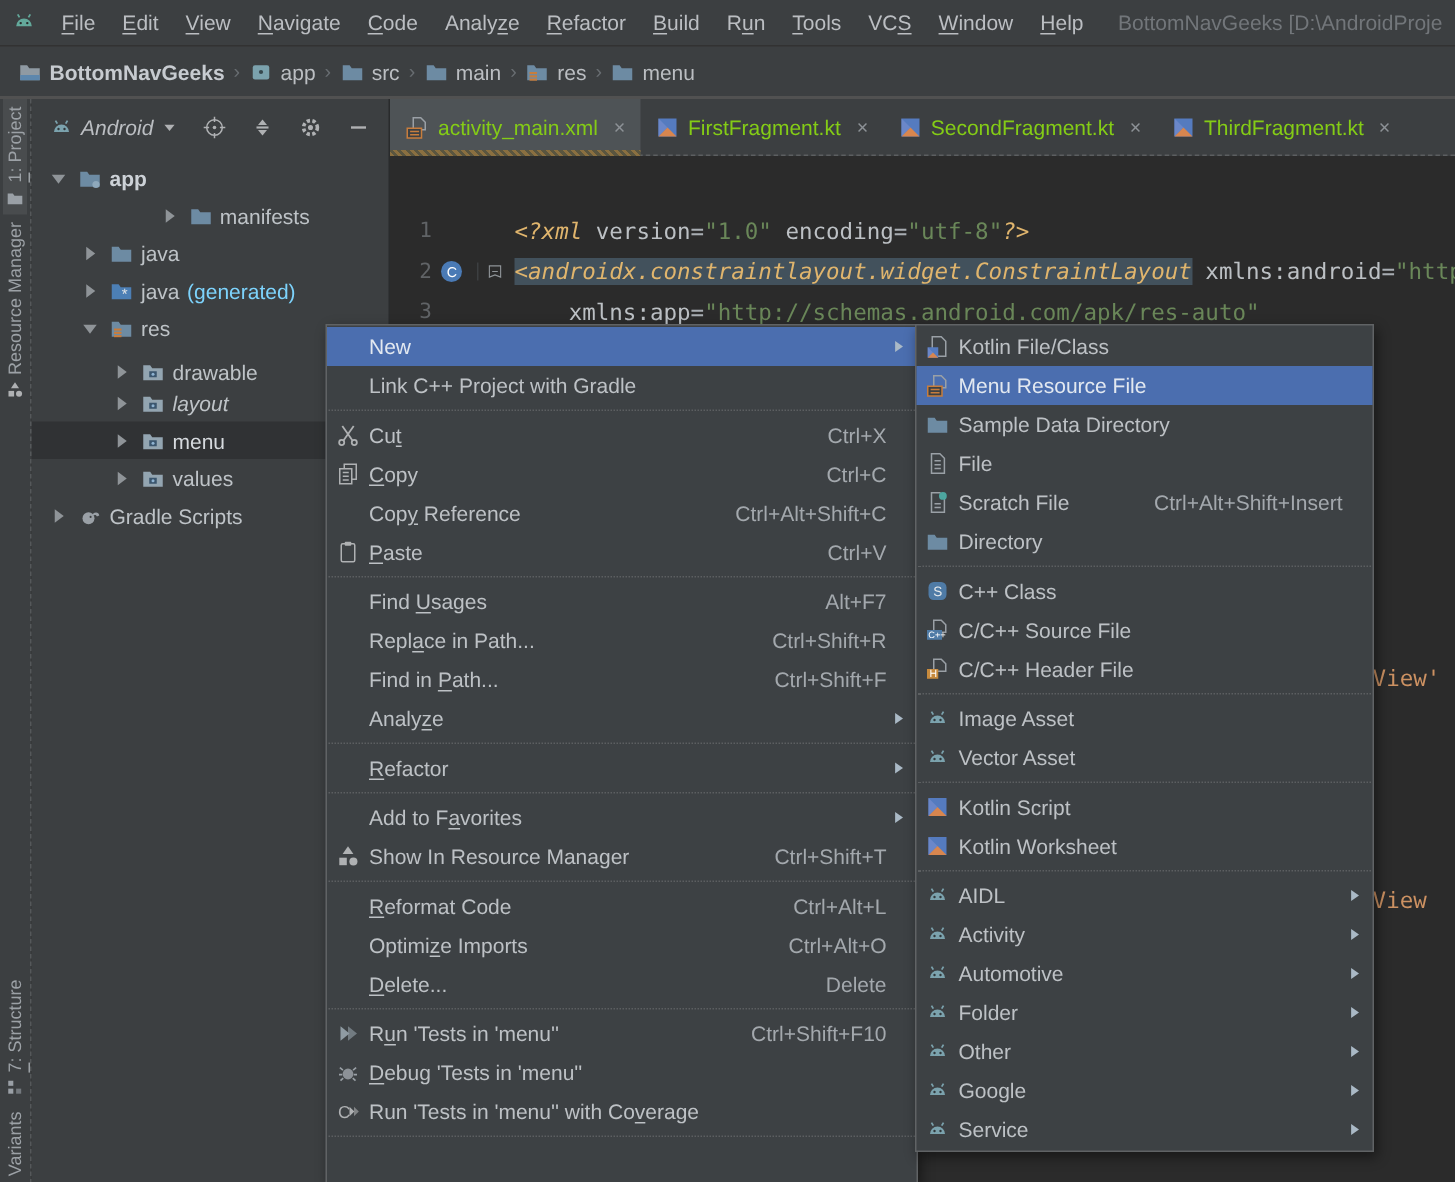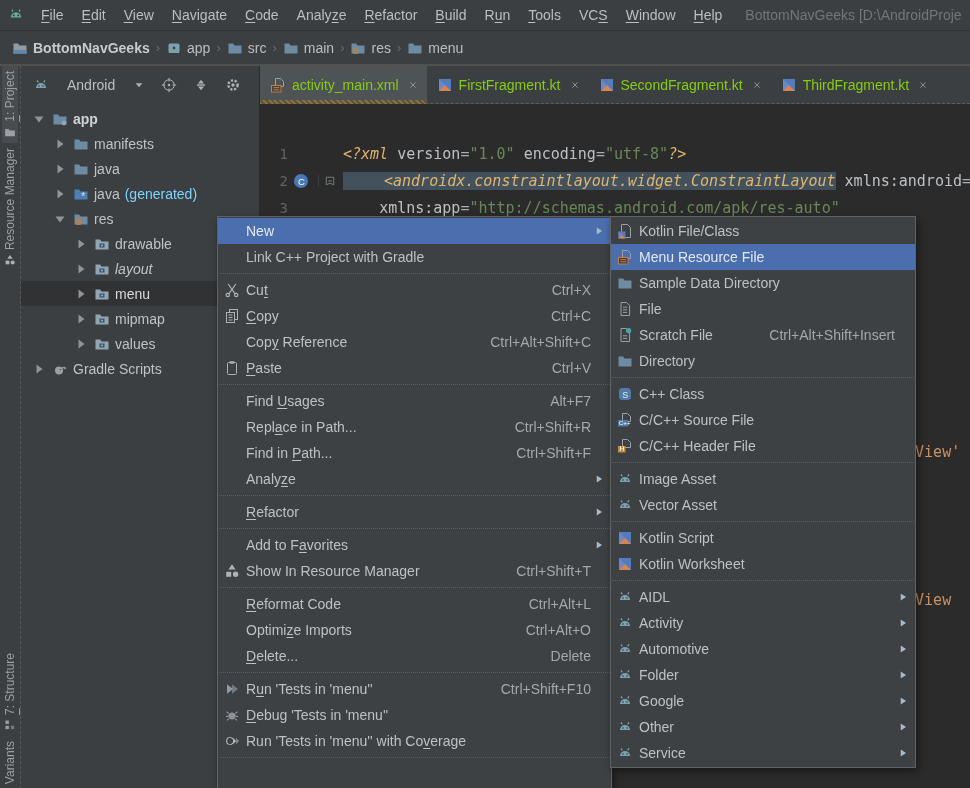--- a/index.html
+++ b/index.html
@@ -32,21 +32,21 @@
   #twbar{width:20px;background:#3c3f41;border-right:1px dashed #55585a;
          display:flex;flex-direction:column;align-items:center;position:relative;}
   .twbtn{display:flex;flex-direction:column;align-items:center;gap:4px;padding:5px 1px;cursor:default;}
   .twbtn.active{background:#494c4e;}
   .vlabel{writing-mode:vertical-rl;transform:rotate(180deg);font-size:12px;color:#9ca1a6;white-space:nowrap;}
   #tw-bottom{position:absolute;bottom:0;left:0;width:100%;display:flex;flex-direction:column;align-items:center;}
 
   
   #projpanel{width:238px;background:#3c3f41;display:flex;flex-direction:column;border-right:1px solid #292b2c;}
   #panelhdr{height:37px;display:flex;align-items:center;padding:0 6px 0 12px;gap:4px;flex:0 0 37px;}
-  #panelhdr .view{display:flex;align-items:center;gap:18px;margin-right:8px;}
+  #panelhdr .view{display:flex;align-items:center;gap:5px;margin-right:8px;font-style:italic;}
   #panelhdr .hbtn{width:24px;height:24px;display:flex;align-items:center;justify-content:center;border-radius:3px;}
   #tree{flex:1;padding-top:3px;overflow:hidden;}
   .trow{height:25px;display:flex;align-items:center;gap:5px;white-space:nowrap;}
   .trow.selected{background:#303234;}
   .trow .lbl{color:#bec3c7;}
   .trow.selected .lbl{color:#d6dade;}
   .trow.bold .lbl{font-weight:bold;color:#cdd2d7;}
   .trow .suffix{color:#7dd3fc;}
   .chev{width:16px;flex:0 0 16px;display:inline-flex;justify-content:center;}
 
@@ -61,21 +61,21 @@
         background:repeating-linear-gradient(45deg,#8a6f40 0 2px,#5a553f 2px 4px);}
   .tab .x{color:#8d9297;font-size:13px;margin-left:2px;}
   #codearea{flex:1;position:relative;font-family:"DejaVu Sans Mono",monospace;font-size:15px;}
   .cline{position:absolute;left:0;height:27px;display:flex;align-items:center;white-space:pre;}
   .g-num{width:28px;text-align:right;color:#606366;font-size:14px;flex:0 0 28px;}
   .g-ico{width:26px;display:flex;justify-content:center;flex:0 0 26px;}
   .g-fold{width:22px;flex:0 0 22px;border-left:1px solid #3c3f41;margin-left:4px;display:flex;align-items:center;justify-content:center;color:#8f9498;}
   .code{padding-left:2px;}
   .tk-tag{color:#e0b56d;font-style:italic;} .tk-attr{color:#bcc0c4;} .tk-eq{color:#a8adb2;}
   .tk-str{color:#6a8759;} .tk-plain{color:#a9b7c6;}
-  .tk-sel{background:#42515c;padding-left:41px;}
+  .tk-sel{background:#42515c;}
   .frag{position:absolute;color:#cc9162;font-family:"DejaVu Sans Mono",monospace;font-size:15px;}
 
   
   .popup{position:absolute;background:#3d4144;border:1px solid #606365;z-index:20;
          box-shadow:2px 3px 8px rgba(0,0,0,.45);padding:1px 0;}
   #ctxmenu{left:217px;top:216px;width:393px;}
   #submenu{left:610px;top:216px;width:304px;}
   .mrow{height:26px;display:flex;align-items:center;padding:0 6px 0 6px;cursor:default;}
   .mrow .mi-ico{width:22px;flex:0 0 22px;display:flex;justify-content:flex-start;}
   .mrow .mi-lbl{color:#bdc1c5;white-space:nowrap;}
@@ -290,21 +290,21 @@
             </svg>
           </span>
           <span class="ic">
             <svg viewBox="0 0 16 16">
               <path d="M1.5 3.5h4.6l1.4 2h7v8h-13z" fill="#6d8ba3"></path>
               <circle cx="12" cy="12" r="2.4" fill="#8ea8bb"></circle>
             </svg>
           </span>
           <span class="lbl">app</span>
         </div>
-        <div class="trow" style="padding-left: 31px;">
+        <div class="trow" style="padding-left: 31px; justify-content: center;">
           <span class="chev ic">
             <svg viewBox="0 0 16 16">
               <path d="M5.5 3.5l6 4.5-6 4.5z" fill="#8f9498"></path>
             </svg>
           </span>
           <span class="ic">
             <svg viewBox="0 0 16 16">
               <path d="M1.5 3.5h4.6l1.4 2h7v8h-13z" fill="#6d8ba3"></path>
             </svg>
           </span>
@@ -347,21 +347,21 @@
           <span class="ic">
             <svg viewBox="0 0 16 16">
               <path d="M1.5 3.5h4.6l1.4 2h7v8h-13z" fill="#6d8ba3"></path>
               <rect x="3" y="8" width="5" height="1.4" fill="#c77d3d"></rect>
               <rect x="3" y="10.2" width="5" height="1.4" fill="#c77d3d"></rect>
               <rect x="3" y="12.4" width="5" height="1.4" fill="#c77d3d"></rect>
             </svg>
           </span>
           <span class="lbl">res</span>
         </div>
-        <div class="trow" style="padding-left: 52px;">
+        <div class="trow" style="padding-left: 52px; align-items: flex-end;">
           <span class="chev ic">
             <svg viewBox="0 0 16 16">
               <path d="M5.5 3.5l6 4.5-6 4.5z" fill="#8f9498"></path>
             </svg>
           </span>
           <span class="ic">
             <svg viewBox="0 0 16 16">
               <path d="M1.5 3.5h4.6l1.4 2h7v8h-13z" fill="#93a5b1"></path>
               <rect x="5.5" y="7.5" width="5" height="4" fill="#3b566e"></rect>
               <circle cx="8" cy="9.5" r="1" fill="#8fb3d1"></circle>
@@ -391,35 +391,20 @@
             </svg>
           </span>
           <span class="ic">
             <svg viewBox="0 0 16 16">
               <path d="M1.5 3.5h4.6l1.4 2h7v8h-13z" fill="#93a5b1"></path>
               <rect x="5.5" y="7.5" width="5" height="4" fill="#3b566e"></rect>
               <circle cx="8" cy="9.5" r="1" fill="#8fb3d1"></circle>
             </svg>
           </span>
           <span class="lbl">menu</span>
-        </div>
-        <div class="trow" style="padding-left: 52px;">
-          <span class="chev ic">
-            <svg viewBox="0 0 16 16">
-              <path d="M5.5 3.5l6 4.5-6 4.5z" fill="#8f9498"></path>
-            </svg>
-          </span>
-          <span class="ic">
-            <svg viewBox="0 0 16 16">
-              <path d="M1.5 3.5h4.6l1.4 2h7v8h-13z" fill="#93a5b1"></path>
-              <rect x="5.5" y="7.5" width="5" height="4" fill="#3b566e"></rect>
-              <circle cx="8" cy="9.5" r="1" fill="#8fb3d1"></circle>
-            </svg>
-          </span>
-          <span class="lbl">mipmap</span>
         </div>
         <div class="trow" style="padding-left: 52px;">
           <span class="chev ic">
             <svg viewBox="0 0 16 16">
               <path d="M5.5 3.5l6 4.5-6 4.5z" fill="#8f9498"></path>
             </svg>
           </span>
           <span class="ic">
             <svg viewBox="0 0 16 16">
               <path d="M1.5 3.5h4.6l1.4 2h7v8h-13z" fill="#93a5b1"></path>
@@ -1061,21 +1046,21 @@
         <span class="ic">
           <svg viewBox="0 0 16 16">
             <path d="M3 11a5 5 0 0 1 10 0z" fill="#7ba2ad"></path>
             <line x1="5.2" y1="5.4" x2="4" y2="3.4" stroke="#7ba2ad" stroke-width="1.2"></line>
             <line x1="10.8" y1="5.4" x2="12" y2="3.4" stroke="#7ba2ad" stroke-width="1.2"></line>
             <circle cx="6" cy="9" r=".8" fill="#30383b"></circle>
             <circle cx="10" cy="9" r=".8" fill="#30383b"></circle>
           </svg>
         </span>
       </span>
-      <span class="mi-lbl">Google</span>
+      <span class="mi-lbl">Other</span>
       <span class="sp"></span>
       <span class="mi-ar">
         <span class="ic small">
           <svg viewBox="0 0 16 16">
             <path d="M5 3.2l7 4.8-7 4.8z" fill="#aab9c6"></path>
           </svg>
         </span>
       </span>
     </div>
     <div class="mrow">
@@ -1083,21 +1068,21 @@
         <span class="ic">
           <svg viewBox="0 0 16 16">
             <path d="M3 11a5 5 0 0 1 10 0z" fill="#7ba2ad"></path>
             <line x1="5.2" y1="5.4" x2="4" y2="3.4" stroke="#7ba2ad" stroke-width="1.2"></line>
             <line x1="10.8" y1="5.4" x2="12" y2="3.4" stroke="#7ba2ad" stroke-width="1.2"></line>
             <circle cx="6" cy="9" r=".8" fill="#30383b"></circle>
             <circle cx="10" cy="9" r=".8" fill="#30383b"></circle>
           </svg>
         </span>
       </span>
-      <span class="mi-lbl">Other</span>
+      <span class="mi-lbl">Google</span>
       <span class="sp"></span>
       <span class="mi-ar">
         <span class="ic small">
           <svg viewBox="0 0 16 16">
             <path d="M5 3.2l7 4.8-7 4.8z" fill="#aab9c6"></path>
           </svg>
         </span>
       </span>
     </div>
     <div class="mrow">

